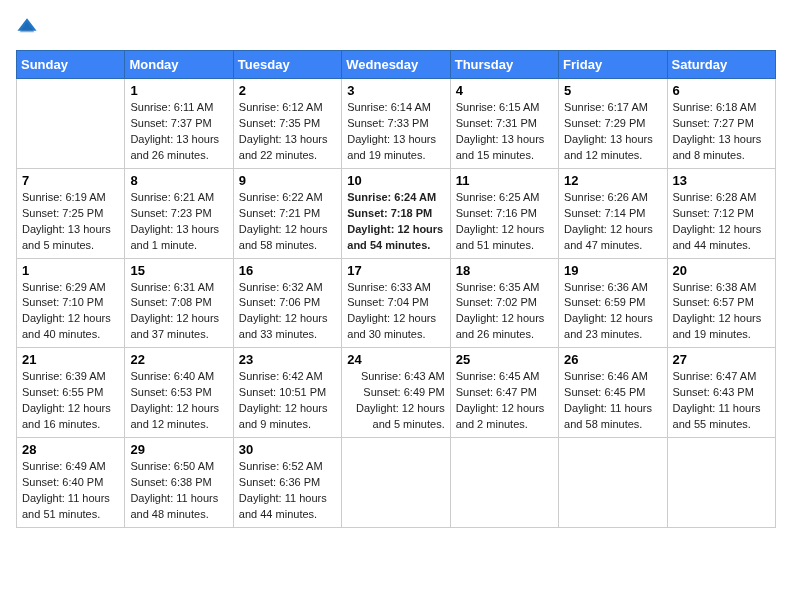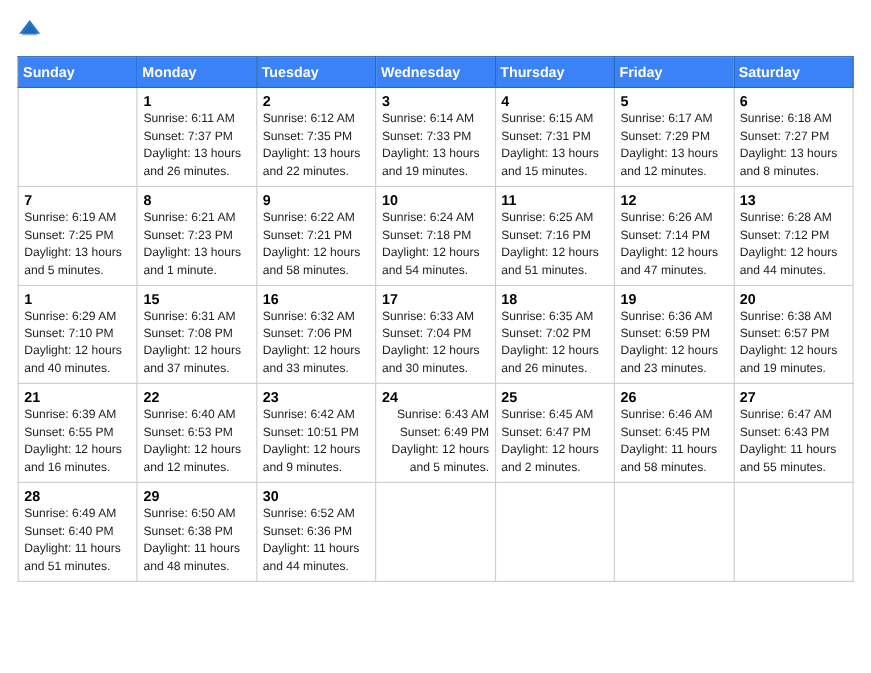--- a/index.html
+++ b/index.html
@@ -183,21 +183,21 @@
         </td>
         <td>
           <span class="day-num">9</span>
           <div class="day-info" style="white-space: pre-line;">Sunrise: 6:22 AM
 Sunset: 7:21 PM
 Daylight: 12 hours
 and 58 minutes.</div>
         </td>
         <td>
           <span class="day-num">10</span>
-          <div class="day-info" style="white-space: pre-line;">Sunrise: 6:24 AM
+          <div class="day-info" style="white-space: pre-line; font-weight: bold;">Sunrise: 6:24 AM
 Sunset: 7:18 PM
 Daylight: 12 hours
 and 54 minutes.</div>
         </td>
         <td>
           <span class="day-num">11</span>
           <div class="day-info" style="white-space: pre-line;">Sunrise: 6:25 AM
 Sunset: 7:16 PM
 Daylight: 12 hours
 and 51 minutes.</div>

